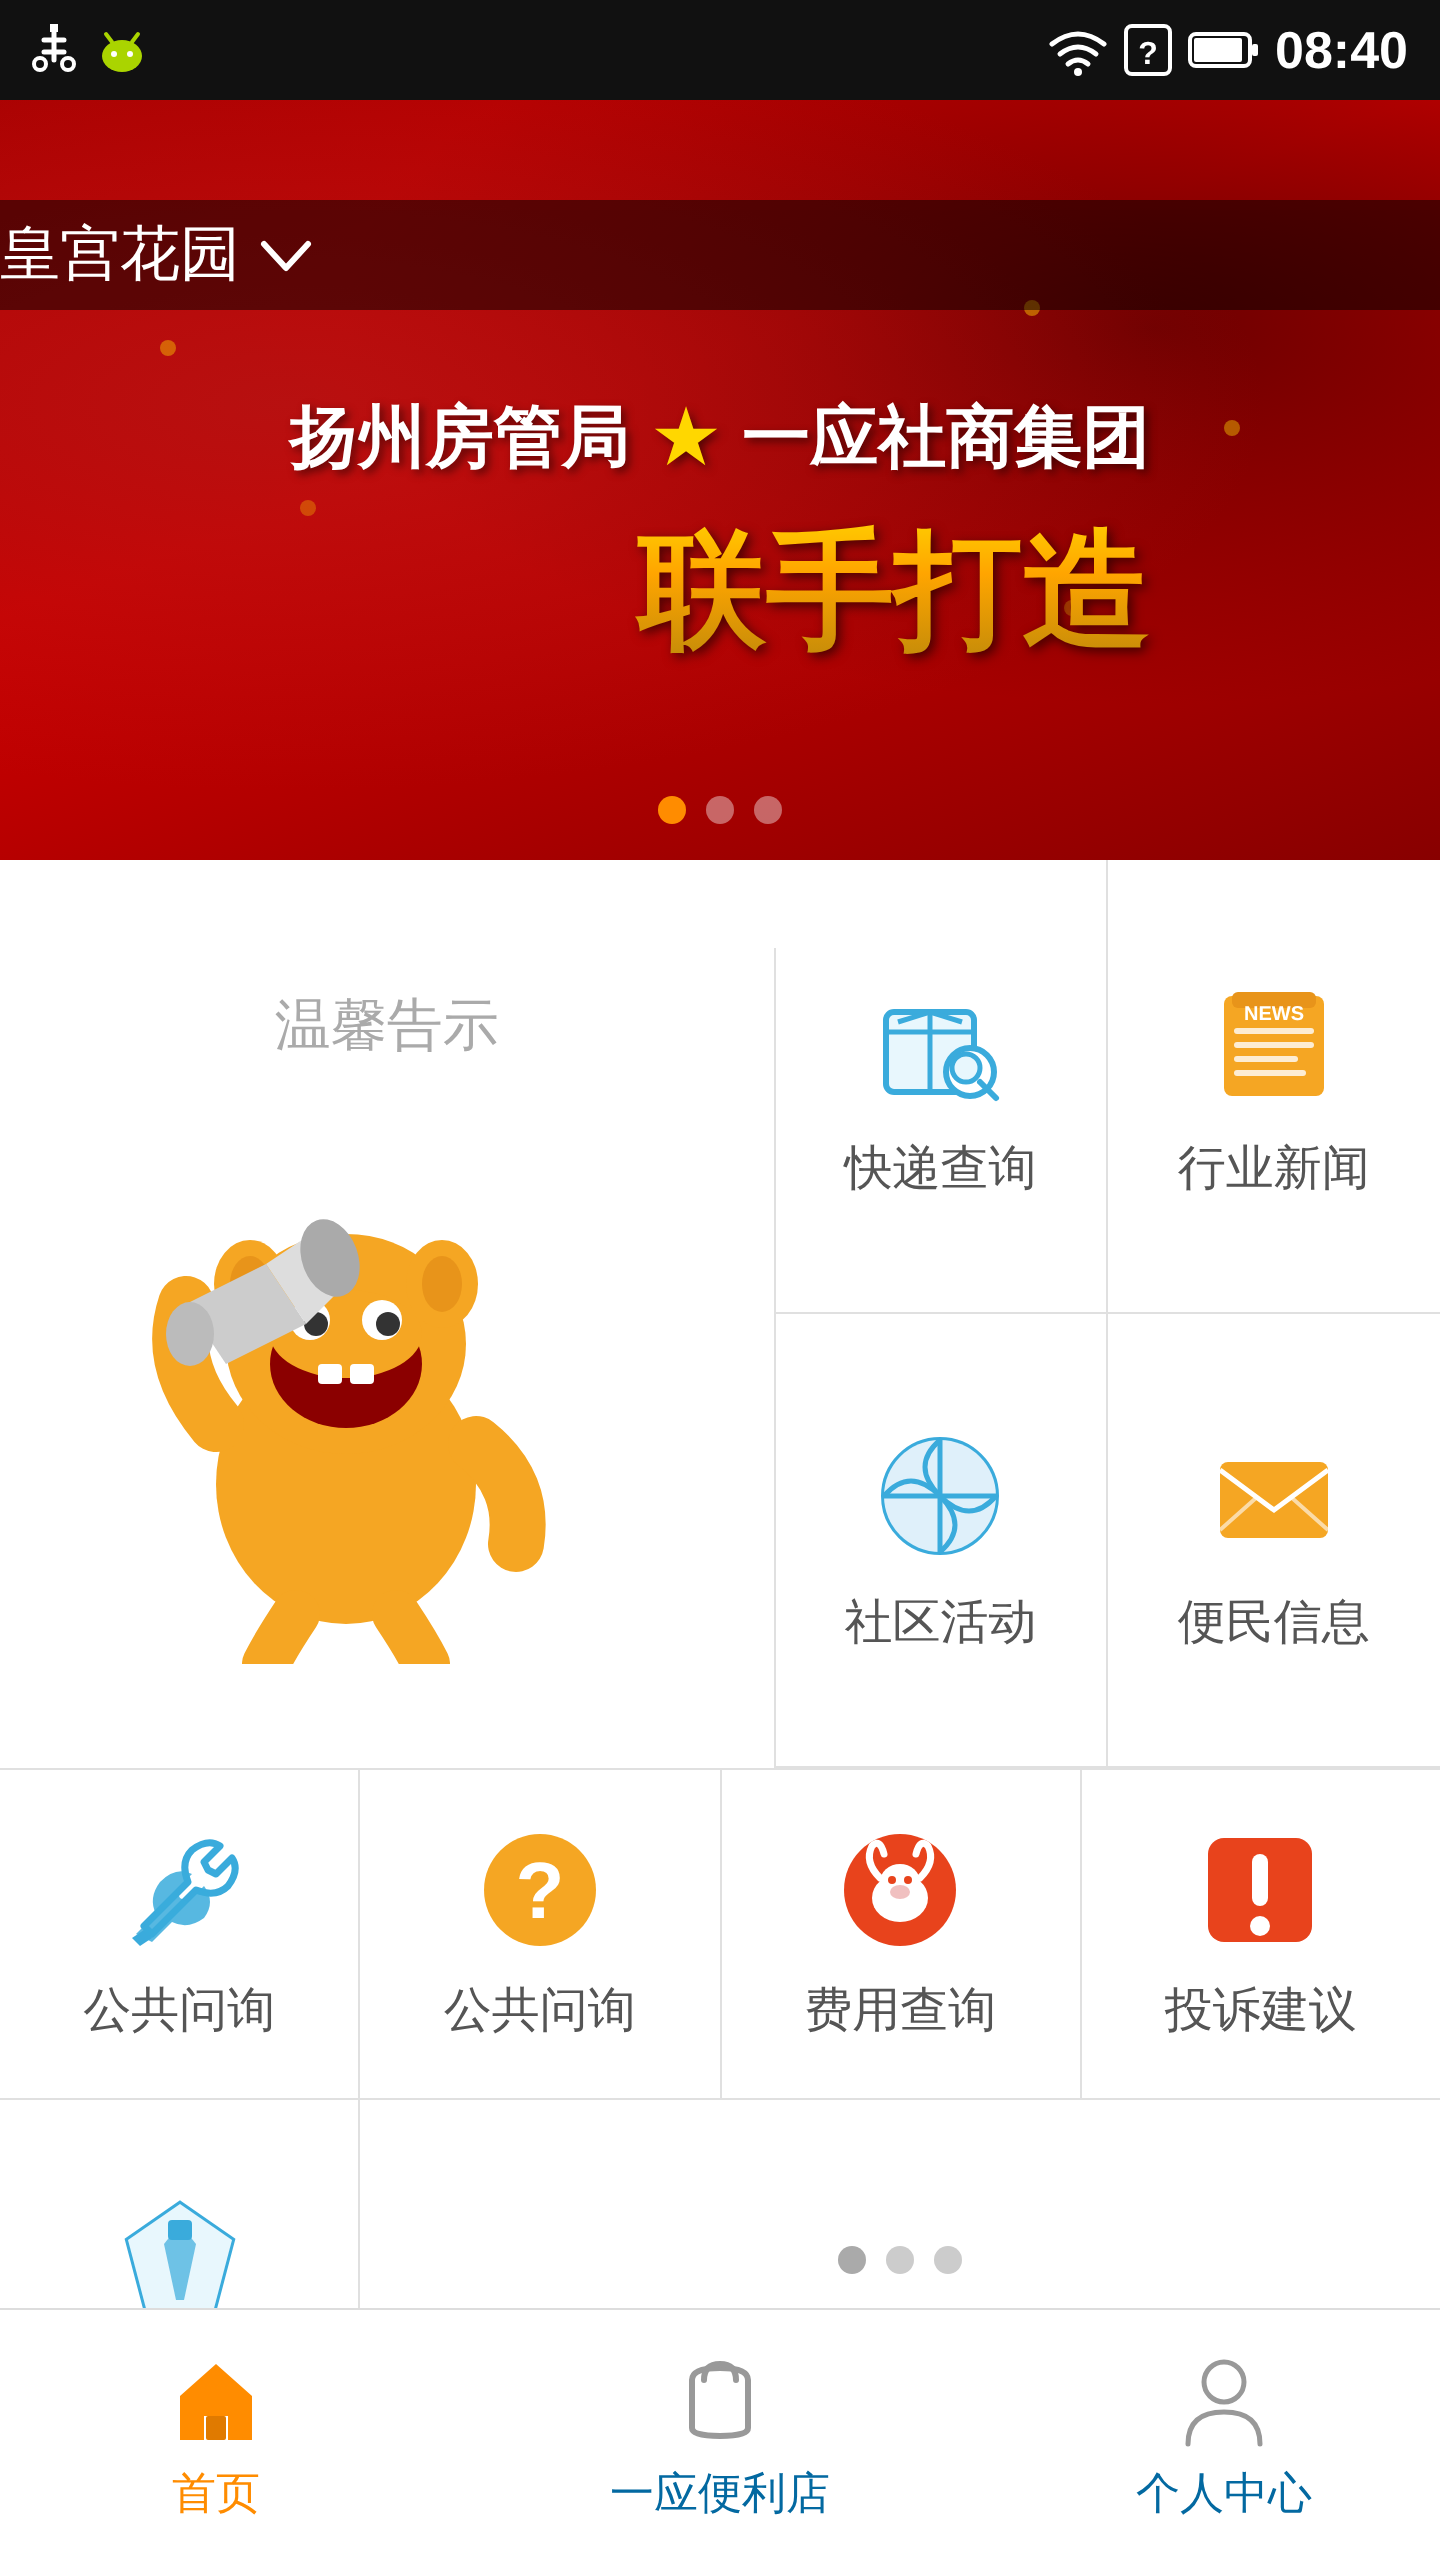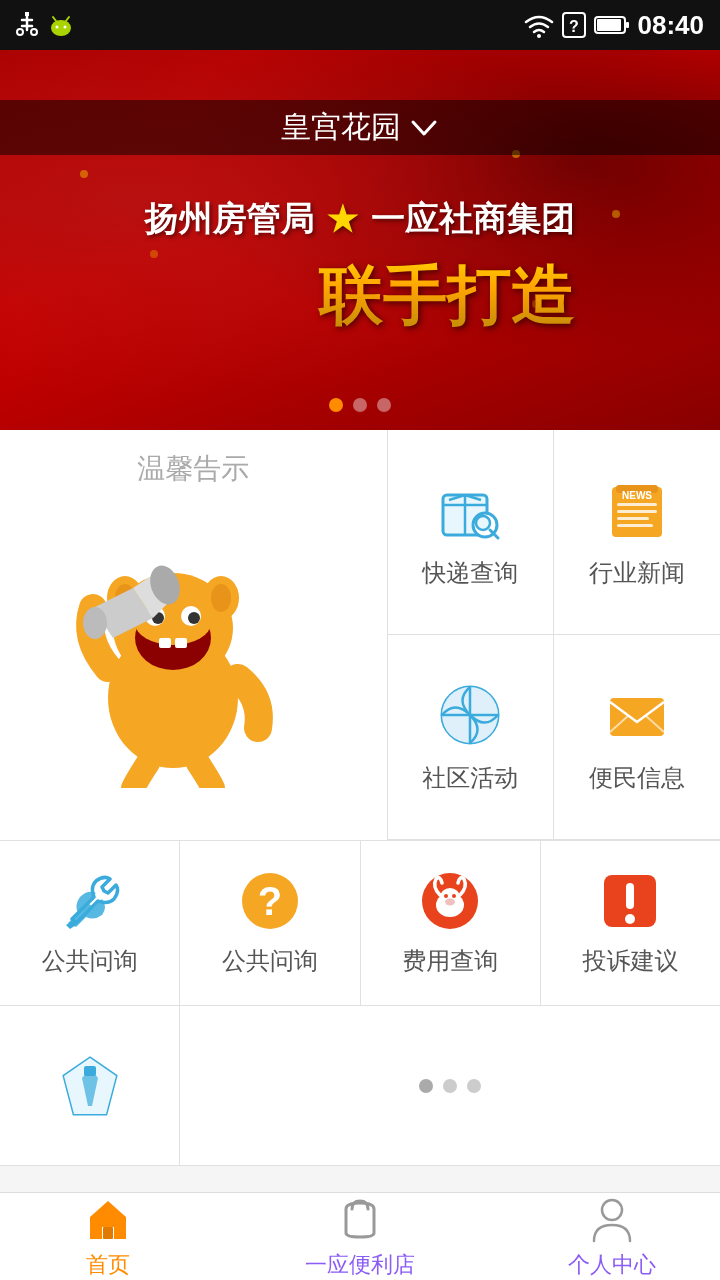--- a/index.html
+++ b/index.html
@@ -30,21 +30,21 @@
     
     .header {
       width: 720px;
       height: 55px;
       background: rgba(0,0,0,0.5);
       position: absolute;
       top: 50px;
       left: 0;
       display: flex;
       align-items: center;
-      justify-content: center;
+      justify-content: flex-start;
       z-index: 10;
     }
     .header-title {
       color: white;
       font-size: 30px;
       display: flex;
       align-items: center;
       gap: 8px;
     }
 
@@ -140,20 +140,21 @@
     
     .warm-notice {
       width: 420px;
       min-height: 410px;
       border-right: 1px solid #e0e0e0;
       display: flex;
       flex-direction: column;
       align-items: center;
       padding: 20px 0 10px;
       position: relative;
+      margin-top: 44px;
     }
     .warm-notice-title {
       color: #aaa;
       font-size: 28px;
       margin-bottom: 10px;
     }
     
 
     
     .quick-icons {
@@ -234,38 +235,38 @@
       background: #ccc;
     }
     .pager-dot.active { background: #aaa; }
 
     
     .bottom-nav {
       position: fixed;
       bottom: 0;
       left: 0;
       width: 720px;
-      height: 88px;
+      height: 126px;
       background: white;
       border-top: 1px solid #ddd;
       display: flex;
       gap: 36px;
     }
     .nav-item {
       flex: 1;
       display: flex;
       flex-direction: column;
       align-items: center;
       justify-content: center;
       gap: 6px;
       cursor: pointer;
     }
     .nav-label {
       font-size: 22px;
-      color: #8b5cf6;
+      color: #0369a1;
     }
     .nav-label.active { color: #ff8c00; }
     .nav-icon-wrap {
       width: 52px;
       height: 52px;
       display: flex;
       align-items: center;
       justify-content: center;
     }
 

